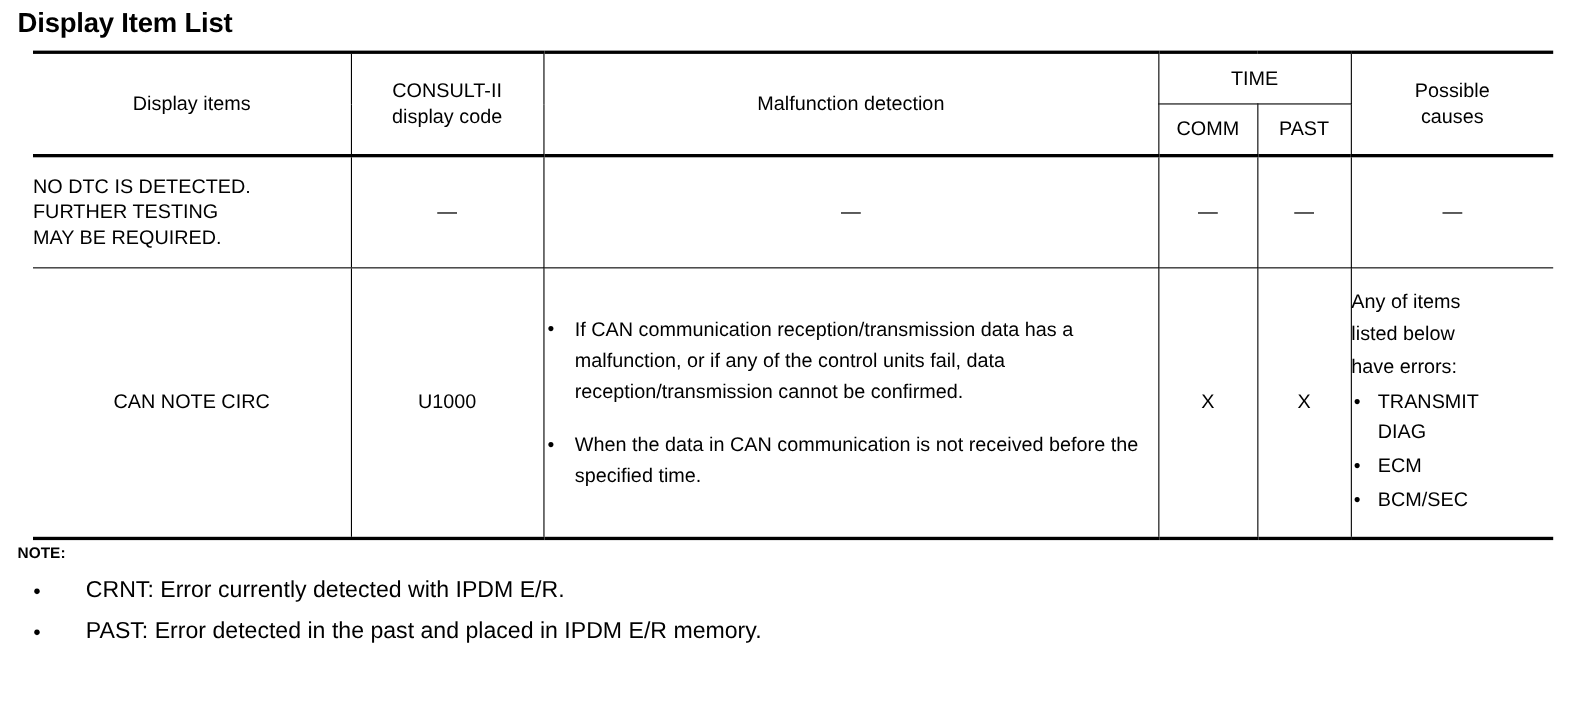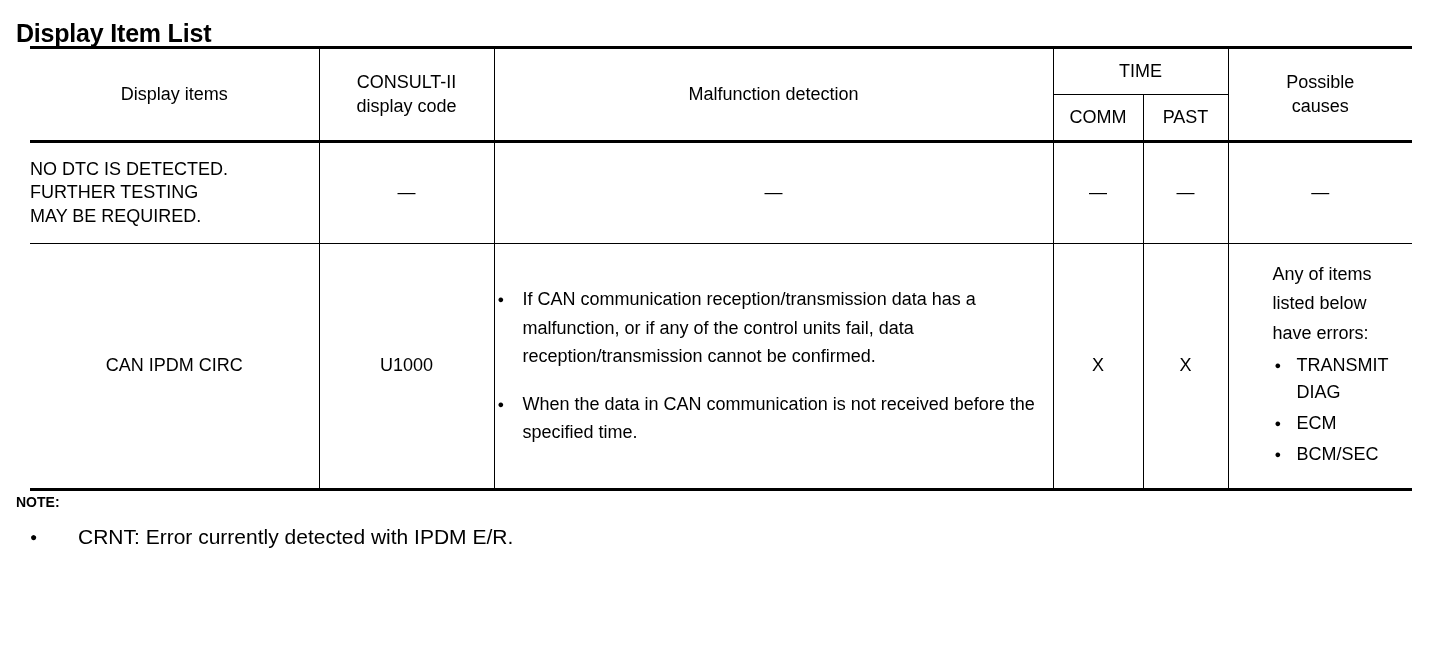--- a/index.html
+++ b/index.html
@@ -13,21 +13,21 @@
     font-family: "Liberation Sans", sans-serif;
     color: #000000;
     overflow: hidden;
     position: relative;
   }
 
   
   .page-title {
     position: absolute;
     left: 16px;
-    top: 20px;
+    top: 8px;
     font-size: 25px;
     font-weight: bold;
     letter-spacing: -0.2px;
     line-height: 1.1;
   }
 
   
   .table-wrap {
     position: absolute;
     left: 30px;
@@ -121,21 +121,20 @@
     top: 0;
     font-size: 11px;
     line-height: 2.55;
   }
 
   .cause-box {
     padding: 10px 6px 10px 0;
     text-align: left;
     font-size: 18px;
     line-height: 1.62;
-    margin-left: 44px;
   }
   ul.cause-bullets {
     list-style: none;
     margin: 4px 0 0 0;
     padding: 0;
   }
   ul.cause-bullets > li {
     position: relative;
     padding-left: 24px;
     margin-bottom: 4px;
@@ -235,21 +234,21 @@
           <div>MAY BE REQUIRED.</div>
         </td>
         <td class="r1-cell cell-center rule-thin vr-left vr-right dash">—</td>
         <td class="r1-cell cell-center rule-thin vr-right dash">—</td>
         <td class="r1-cell cell-center rule-thin vr-right dash">—</td>
         <td class="r1-cell cell-center rule-thin vr-right dash">—</td>
         <td class="r1-cell cell-center rule-thin dash">—</td>
       </tr>
 
       <tr>
-        <td class="r2-cell r2-name rule-thick">CAN IPDM CIRC</td>
+        <td class="r2-cell r2-name rule-thick">CAN NOTE CIRC</td>
         <td class="r2-cell cell-center rule-thick vr-left vr-right">U1000</td>
         <td class="r2-cell r2-malf rule-thick vr-right">
           <ul class="bullets">
             <li>If CAN communication reception/transmission data has a malfunction, or if any of the control units fail, data reception/transmission cannot be confirmed.</li>
             <li>When the data in CAN communication is not received before the specified time.</li>
           </ul>
         </td>
         <td class="r2-cell cell-center rule-thick vr-right">X</td>
         <td class="r2-cell cell-center rule-thick vr-right">X</td>
         <td class="r2-cell rule-thick">
@@ -273,14 +272,15 @@
         </td>
       </tr>
     </tbody>
   </table>
 </div>
 
 <div class="note-block">
   <div class="note-label">NOTE:</div>
   <ul class="note-list">
     <li>CRNT: Error currently detected with IPDM E/R.</li>
+    <li>PAST: Error detected in the past and placed in IPDM E/R memory.</li>
   </ul>
 </div>
 
 </body></html>

